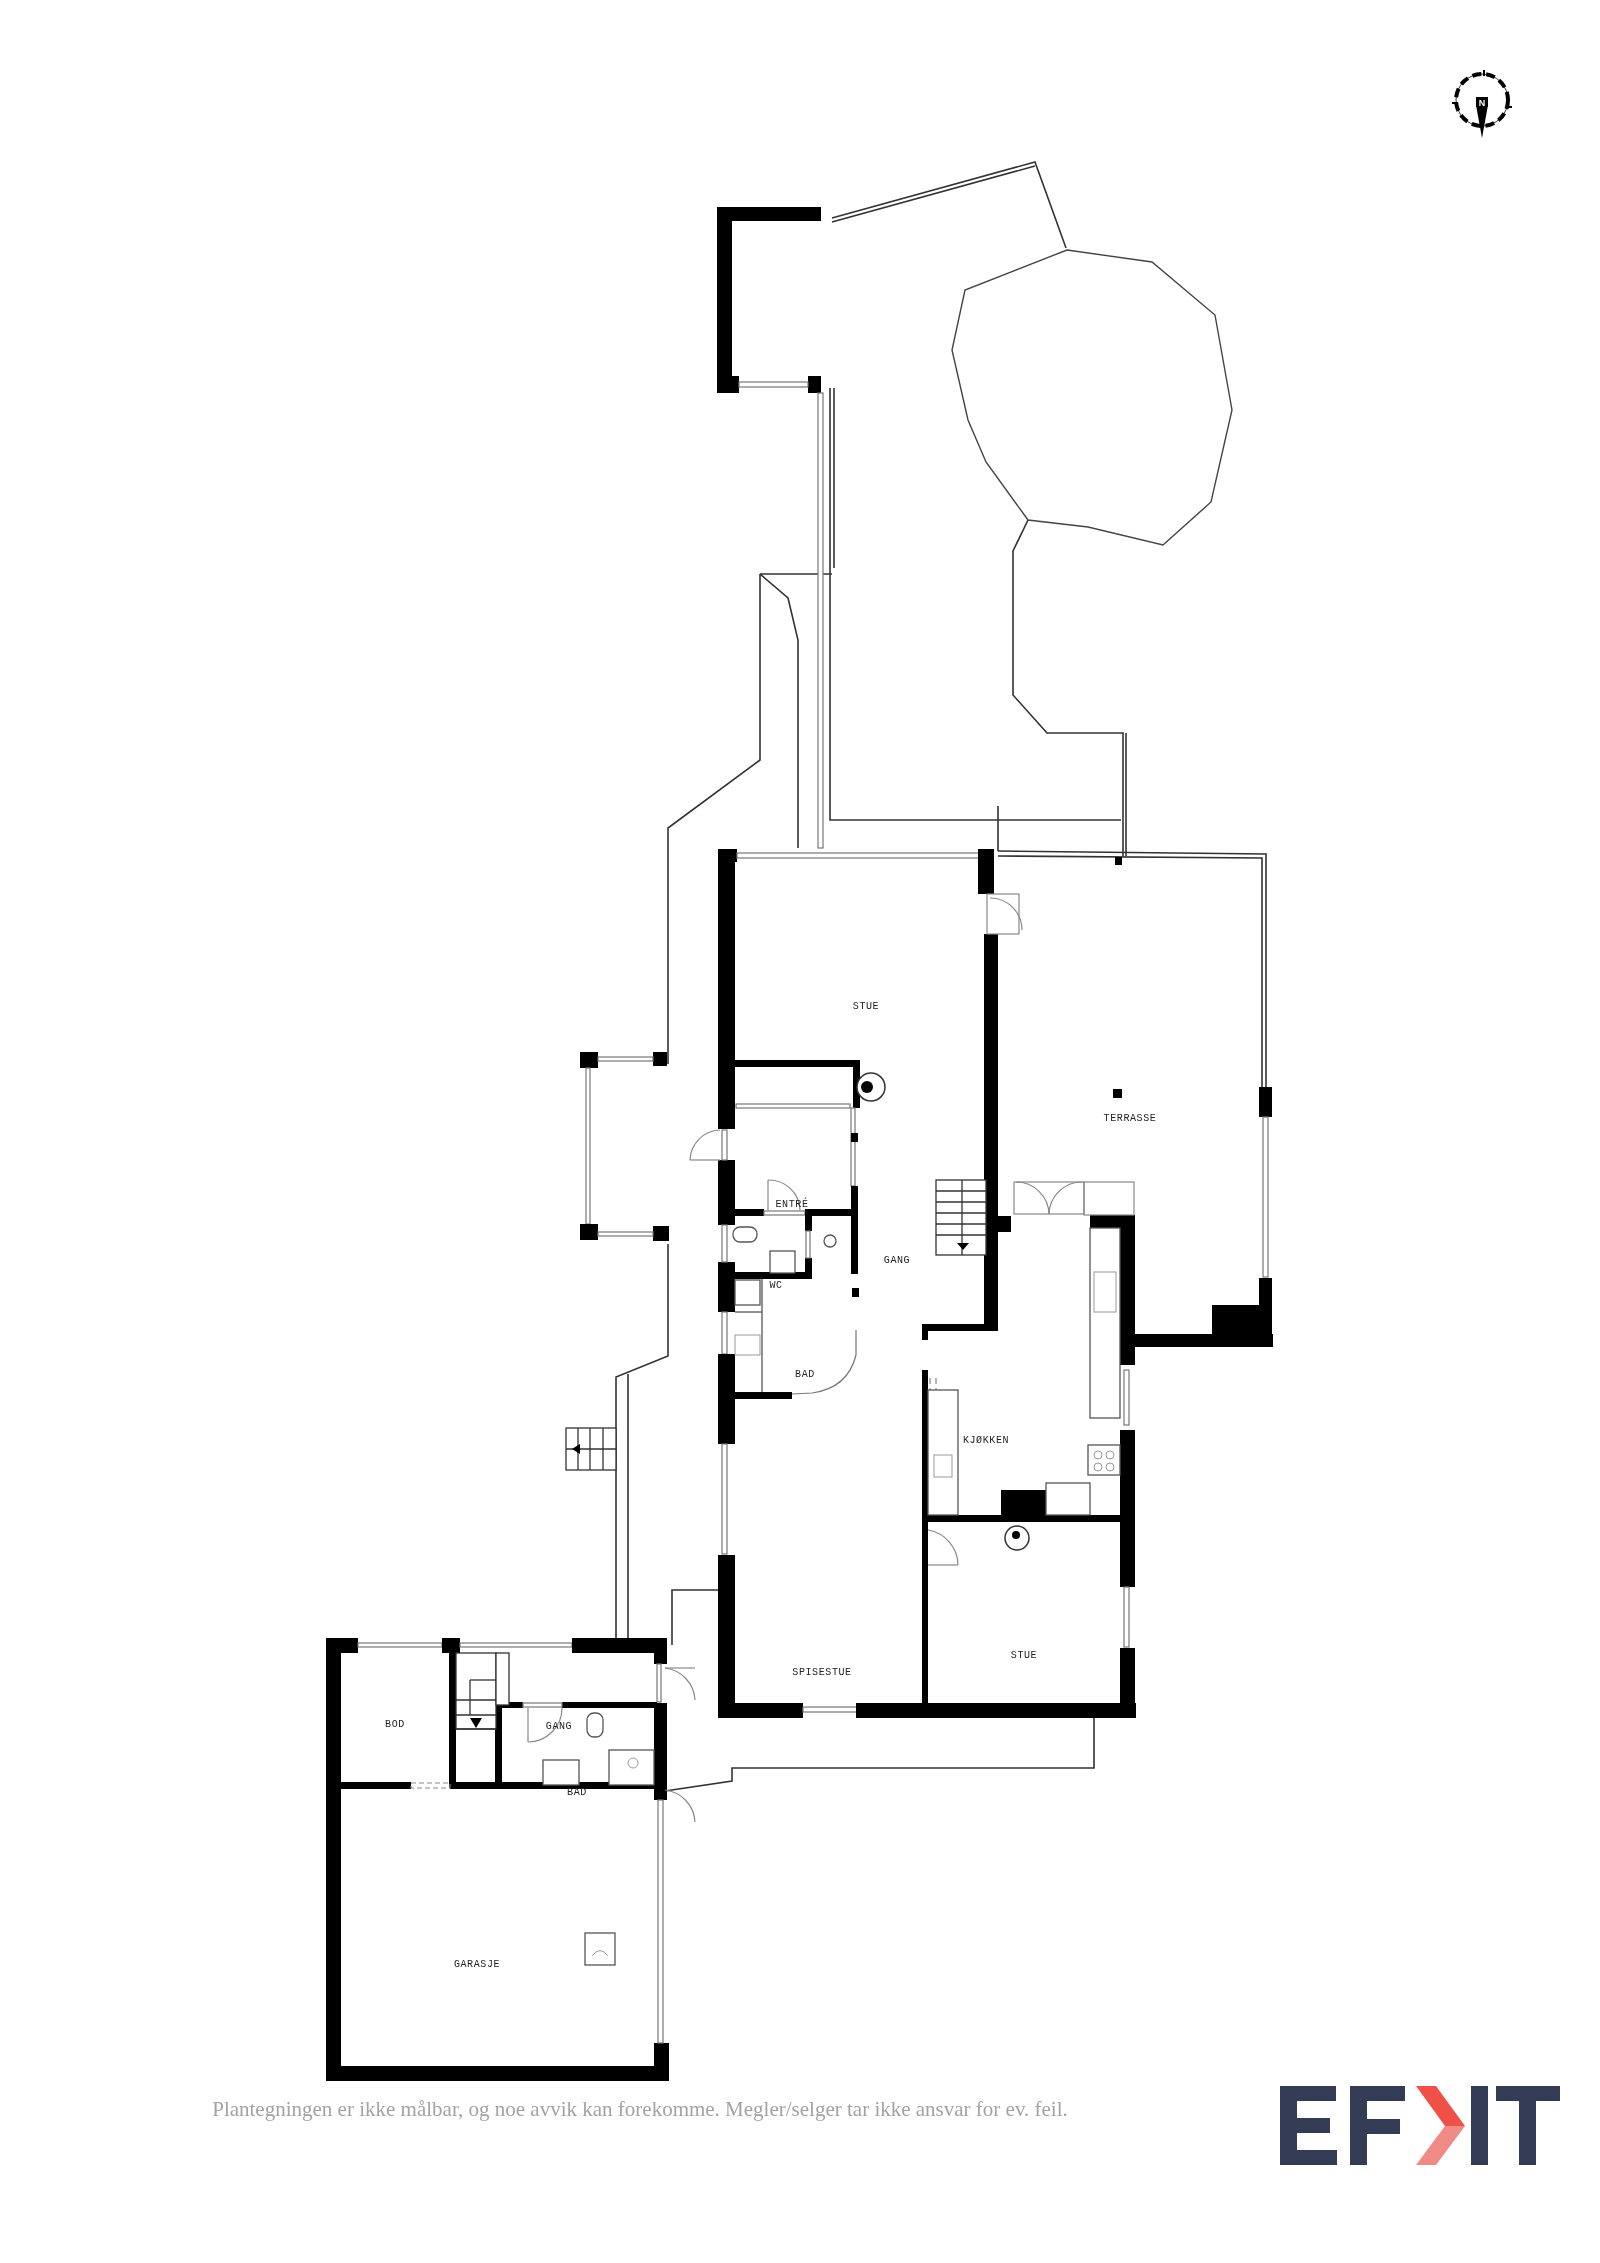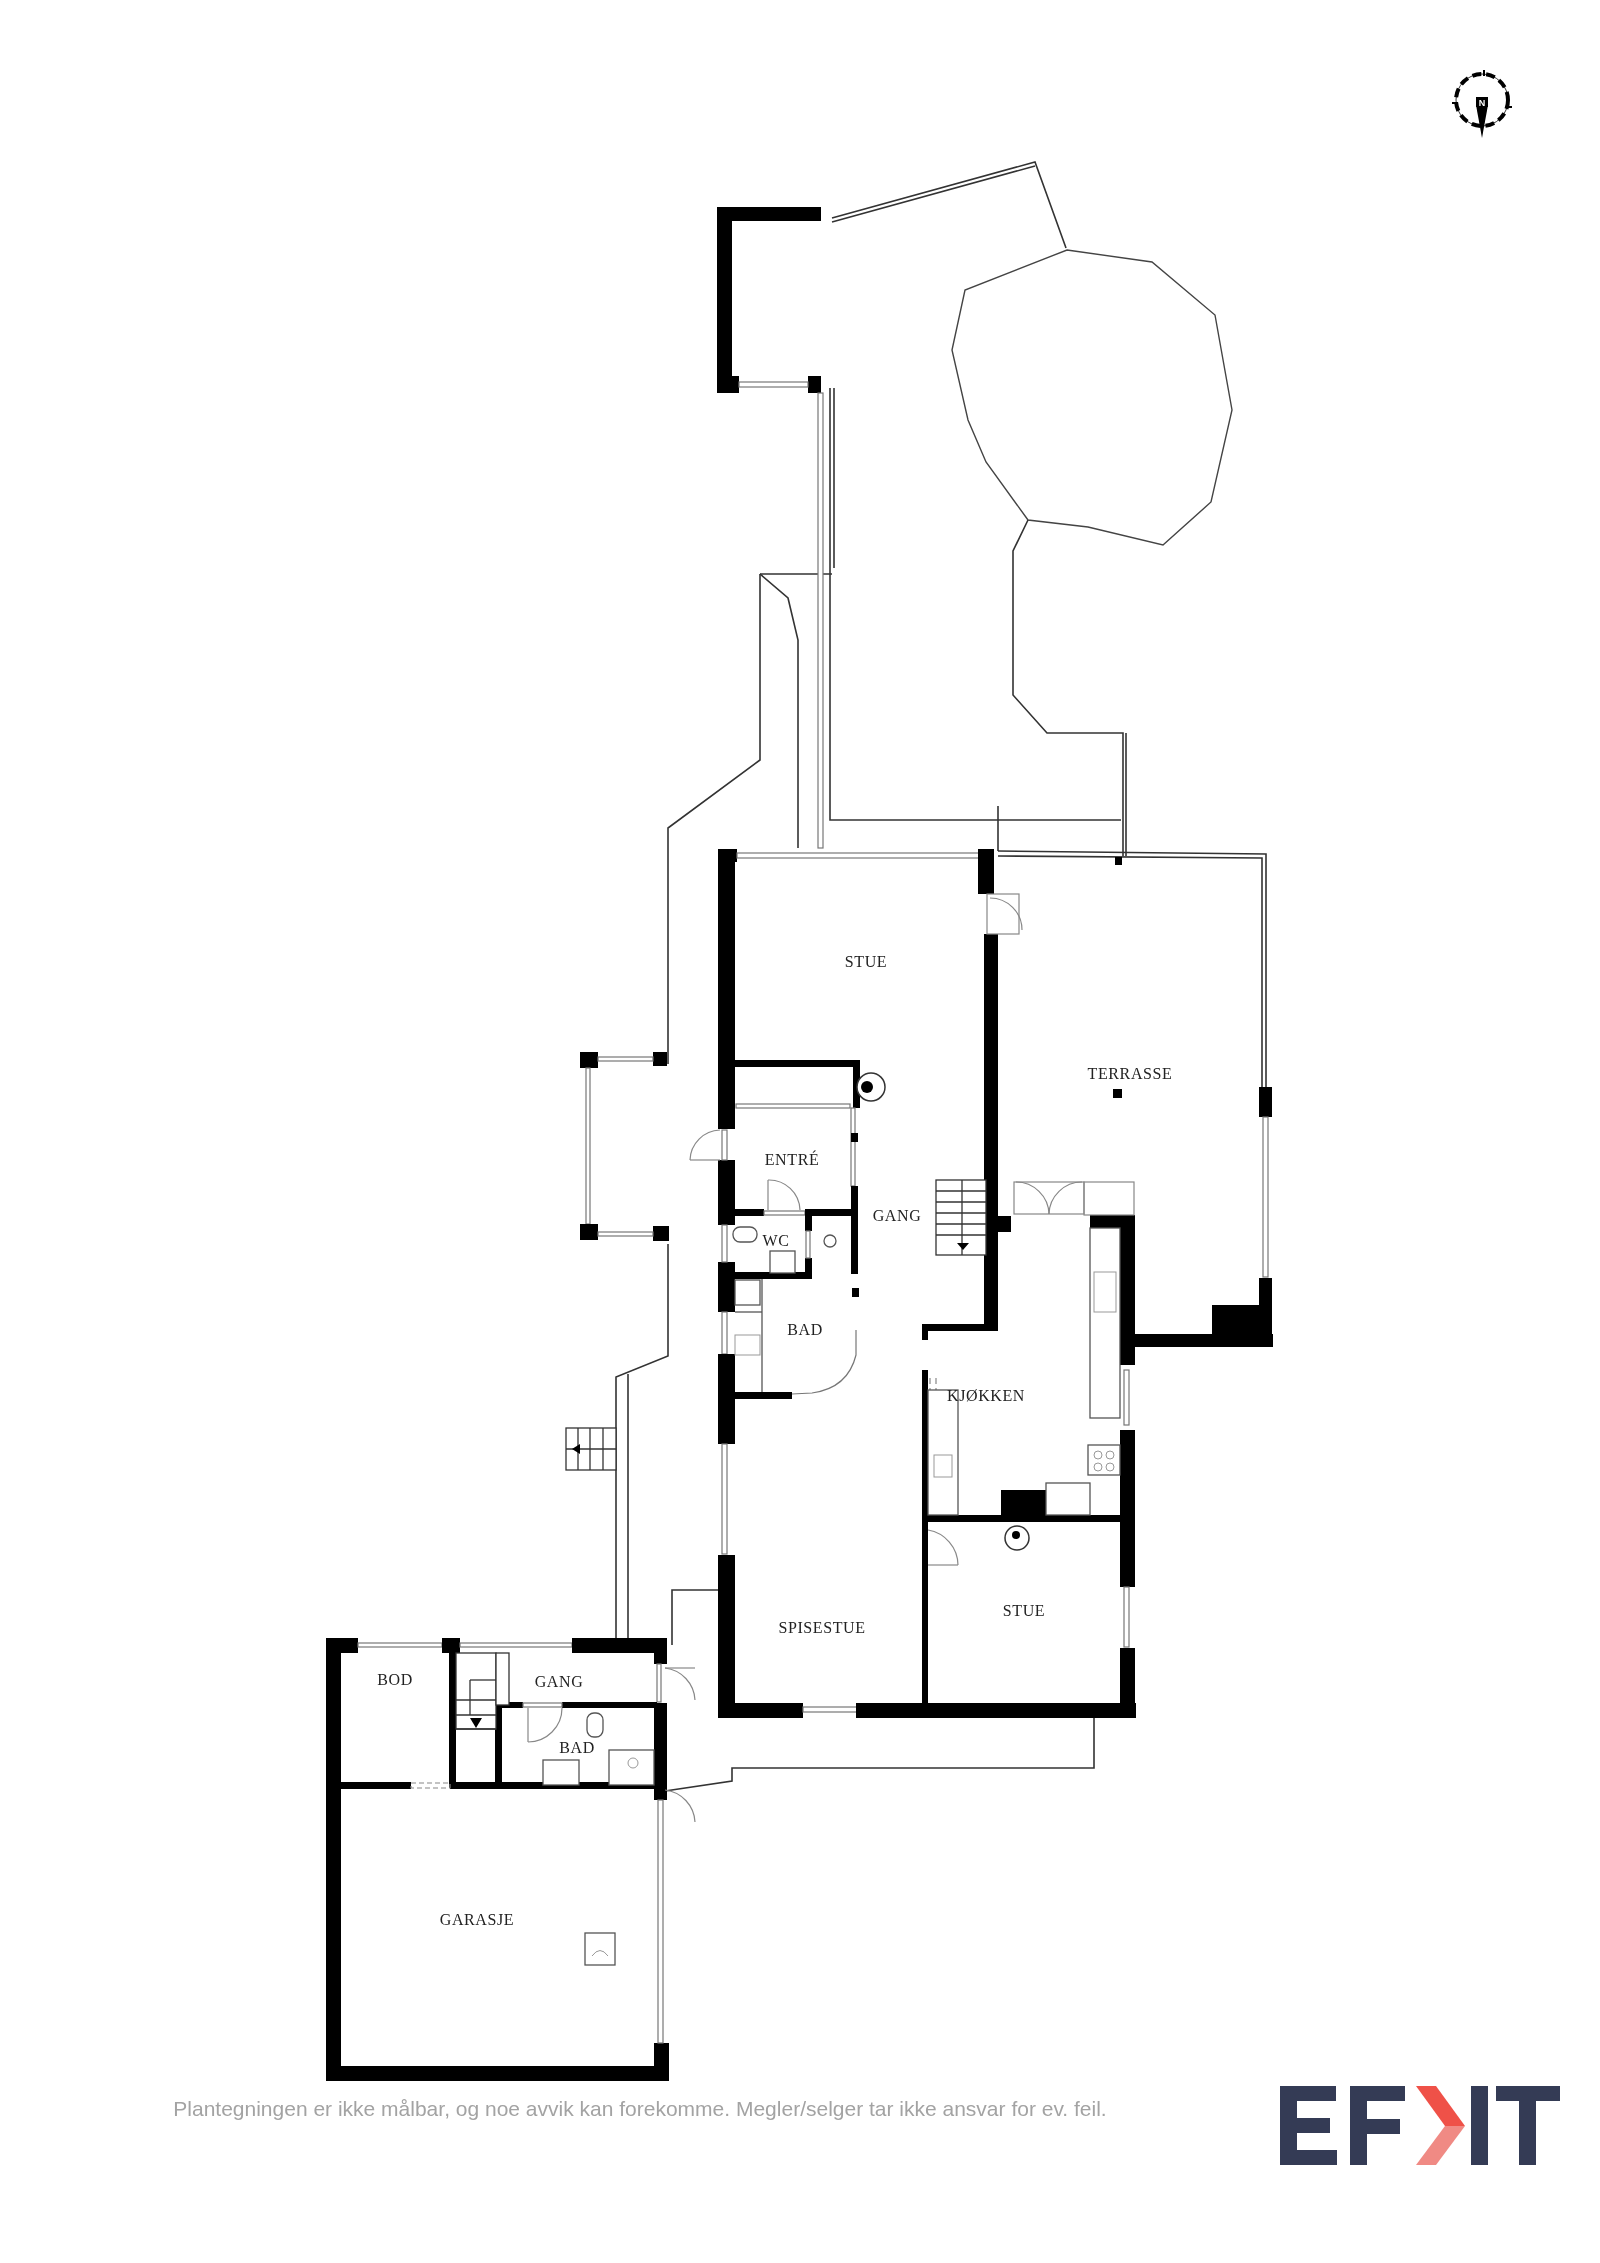--- a/index.html
+++ b/index.html
@@ -6,22 +6,22 @@
   body { width: 1600px; height: 2263px; position: relative; overflow: hidden; font-family: "Liberation Sans", sans-serif; }
   #plan { position: absolute; left: 0; top: 0; width: 1600px; height: 2263px; }
   .wall { fill: #000; }
   .thin { fill: none; stroke: #333; stroke-width: 1.6; }
   .outline { fill: none; stroke: #444; stroke-width: 1.4; }
   .win { fill: #fff; stroke: #777; stroke-width: 1.2; }
   .door { fill: none; stroke: #888; stroke-width: 1.2; }
   .fix { fill: #fff; stroke: #555; stroke-width: 1.3; }
   .fixlight { fill: #fff; stroke: #999; stroke-width: 1; }
   .stair { fill: #fff; stroke: #333; stroke-width: 1.3; }
-  .room-label { position: absolute; font-family: Liberation Serif, serif; font-size: 16px; color: #222; letter-spacing: 0.6px; transform: translate(-50%, -50%); white-space: nowrap; }
-  .disclaimer { position: absolute; left: 40px; top: 2094px; width: 1200px; text-align: center; color: #a3a3a3; font-family: Liberation Sans, sans-serif; font-size: 21px; line-height: 30px; }
+  .room-label { position: absolute; font-family: Liberation Mono, monospace; font-size: 10px; color: #222; letter-spacing: 0.6px; transform: translate(-50%, -50%); white-space: nowrap; margin-top: 44px; }
+  .disclaimer { position: absolute; left: 40px; top: 2094px; width: 1200px; text-align: center; color: #a3a3a3; font-family: Liberation Serif, serif; font-size: 21px; line-height: 30px; }
   .logo { position: absolute; left: 1258px; top: 2080px; width: 310px; height: 100px; }
   .compass { position: absolute; left: 1442px; top: 60px; width: 80px; height: 80px; }
 </style>
 </head>
 <body>
 
 <svg id="plan" viewBox="0 0 1600 2263" xmlns="http://www.w3.org/2000/svg">
 
   <g>
 

